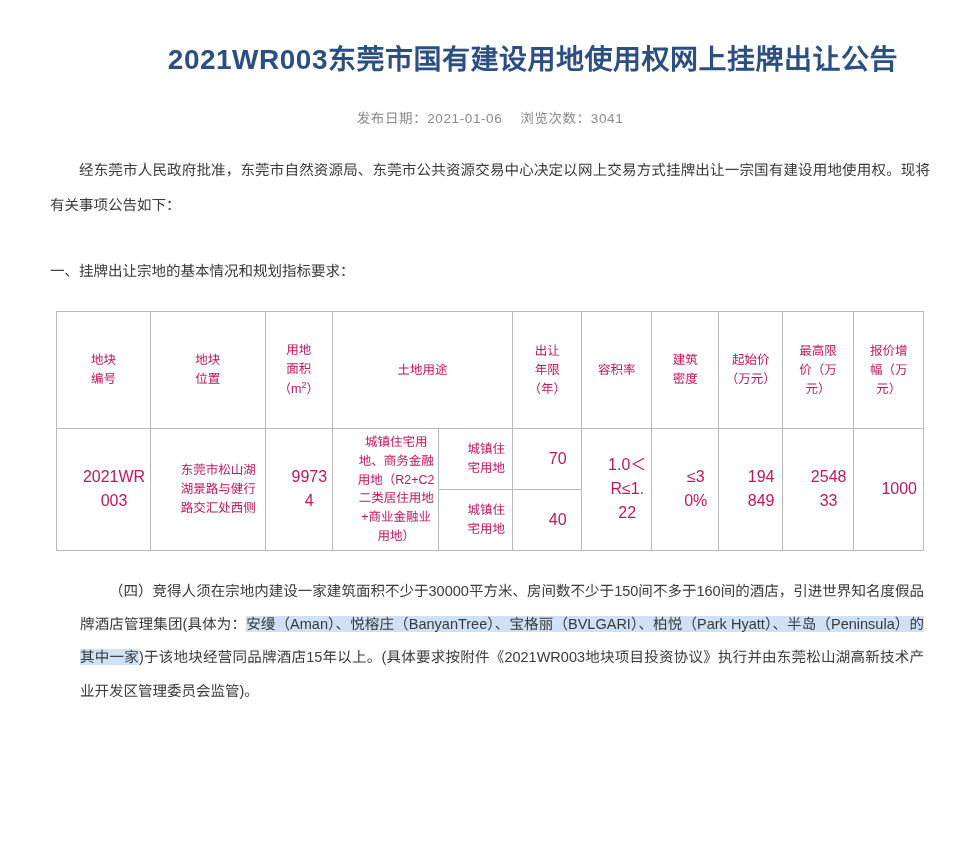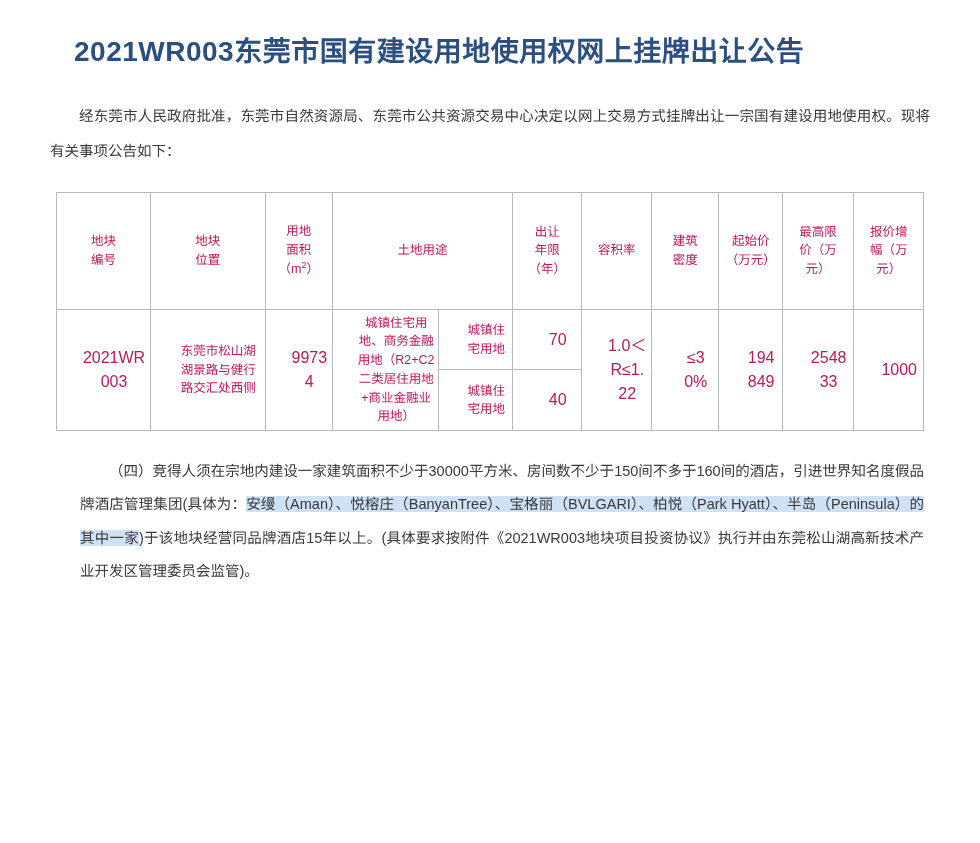--- a/index.html
+++ b/index.html
@@ -15,23 +15,23 @@
     overflow: hidden;
   }
   .page {
     position: relative;
     width: 980px;
     height: 843px;
     background: #ffffff;
     box-sizing: border-box;
   }
   .title {
-    margin: 4px;
+    margin: 12px;
     padding: 28px 70px 0 70px;
-    text-align: left;
+    text-align: right;
     font-size: 28px;
     line-height: 1.45;
     font-weight: bold;
     color: #2b4f81;
     letter-spacing: 0.5px;
   }
   .meta {
     margin-top: 26px;
     text-align: center;
     font-size: 13.5px;
@@ -105,23 +105,27 @@
     background: #cfe1f5;
   }
 </style>
 </head>
 <body>
 
 <div class="page">
 
   <h1 class="title">2021WR003东莞市国有建设用地使用权网上挂牌出让公告</h1>
 
+  <div class="meta">
+    <span>发布日期：</span><span>2021-01-06</span><span class="gap"></span><span>浏览次数：</span><span>3041</span>
+  </div>
 
   <div class="body-text">
     <p class="para">经东莞市人民政府批准，东莞市自然资源局、东莞市公共资源交易中心决定以网上交易方式挂牌出让一宗国有建设用地使用权。现将有关事项公告如下：</p>
+    <p class="para section-head">一、挂牌出让宗地的基本情况和规划指标要求：</p>
   </div>
 
   <div class="table-wrap">
     <table class="land">
       <colgroup>
         <col style="width:92px">
         <col style="width:112px">
         <col style="width:66px">
         <col style="width:104px">
         <col style="width:72px">

